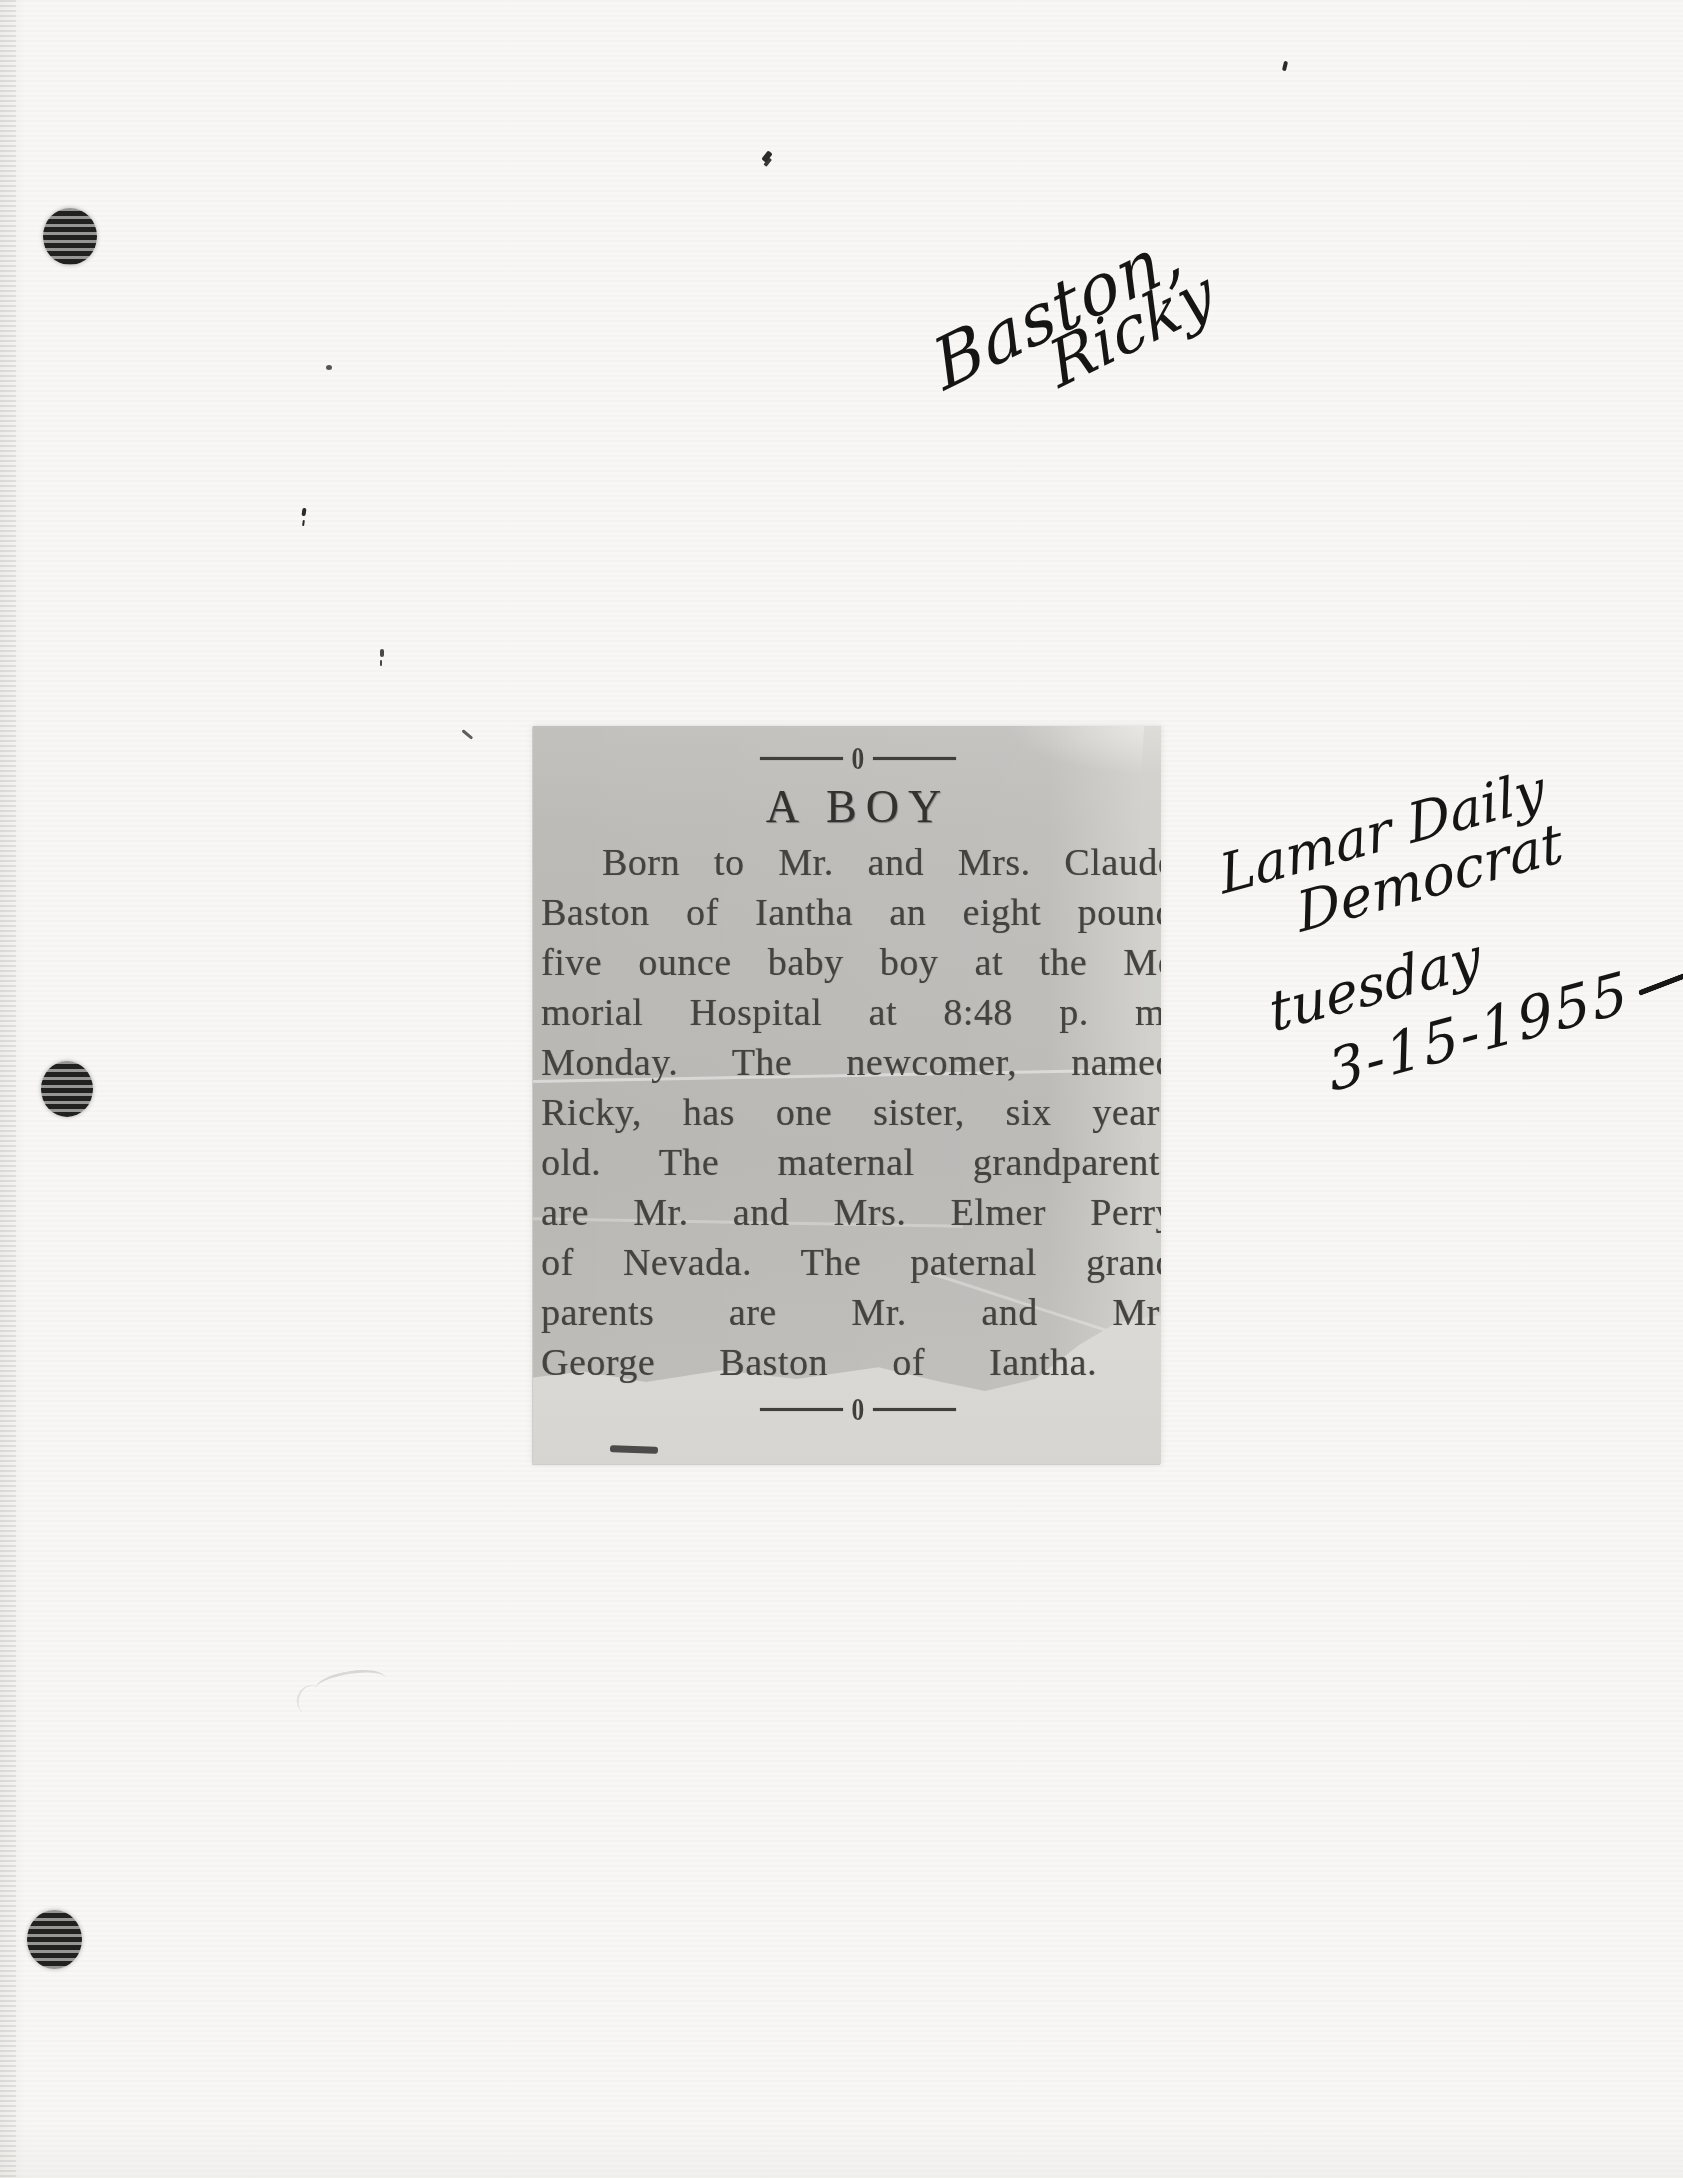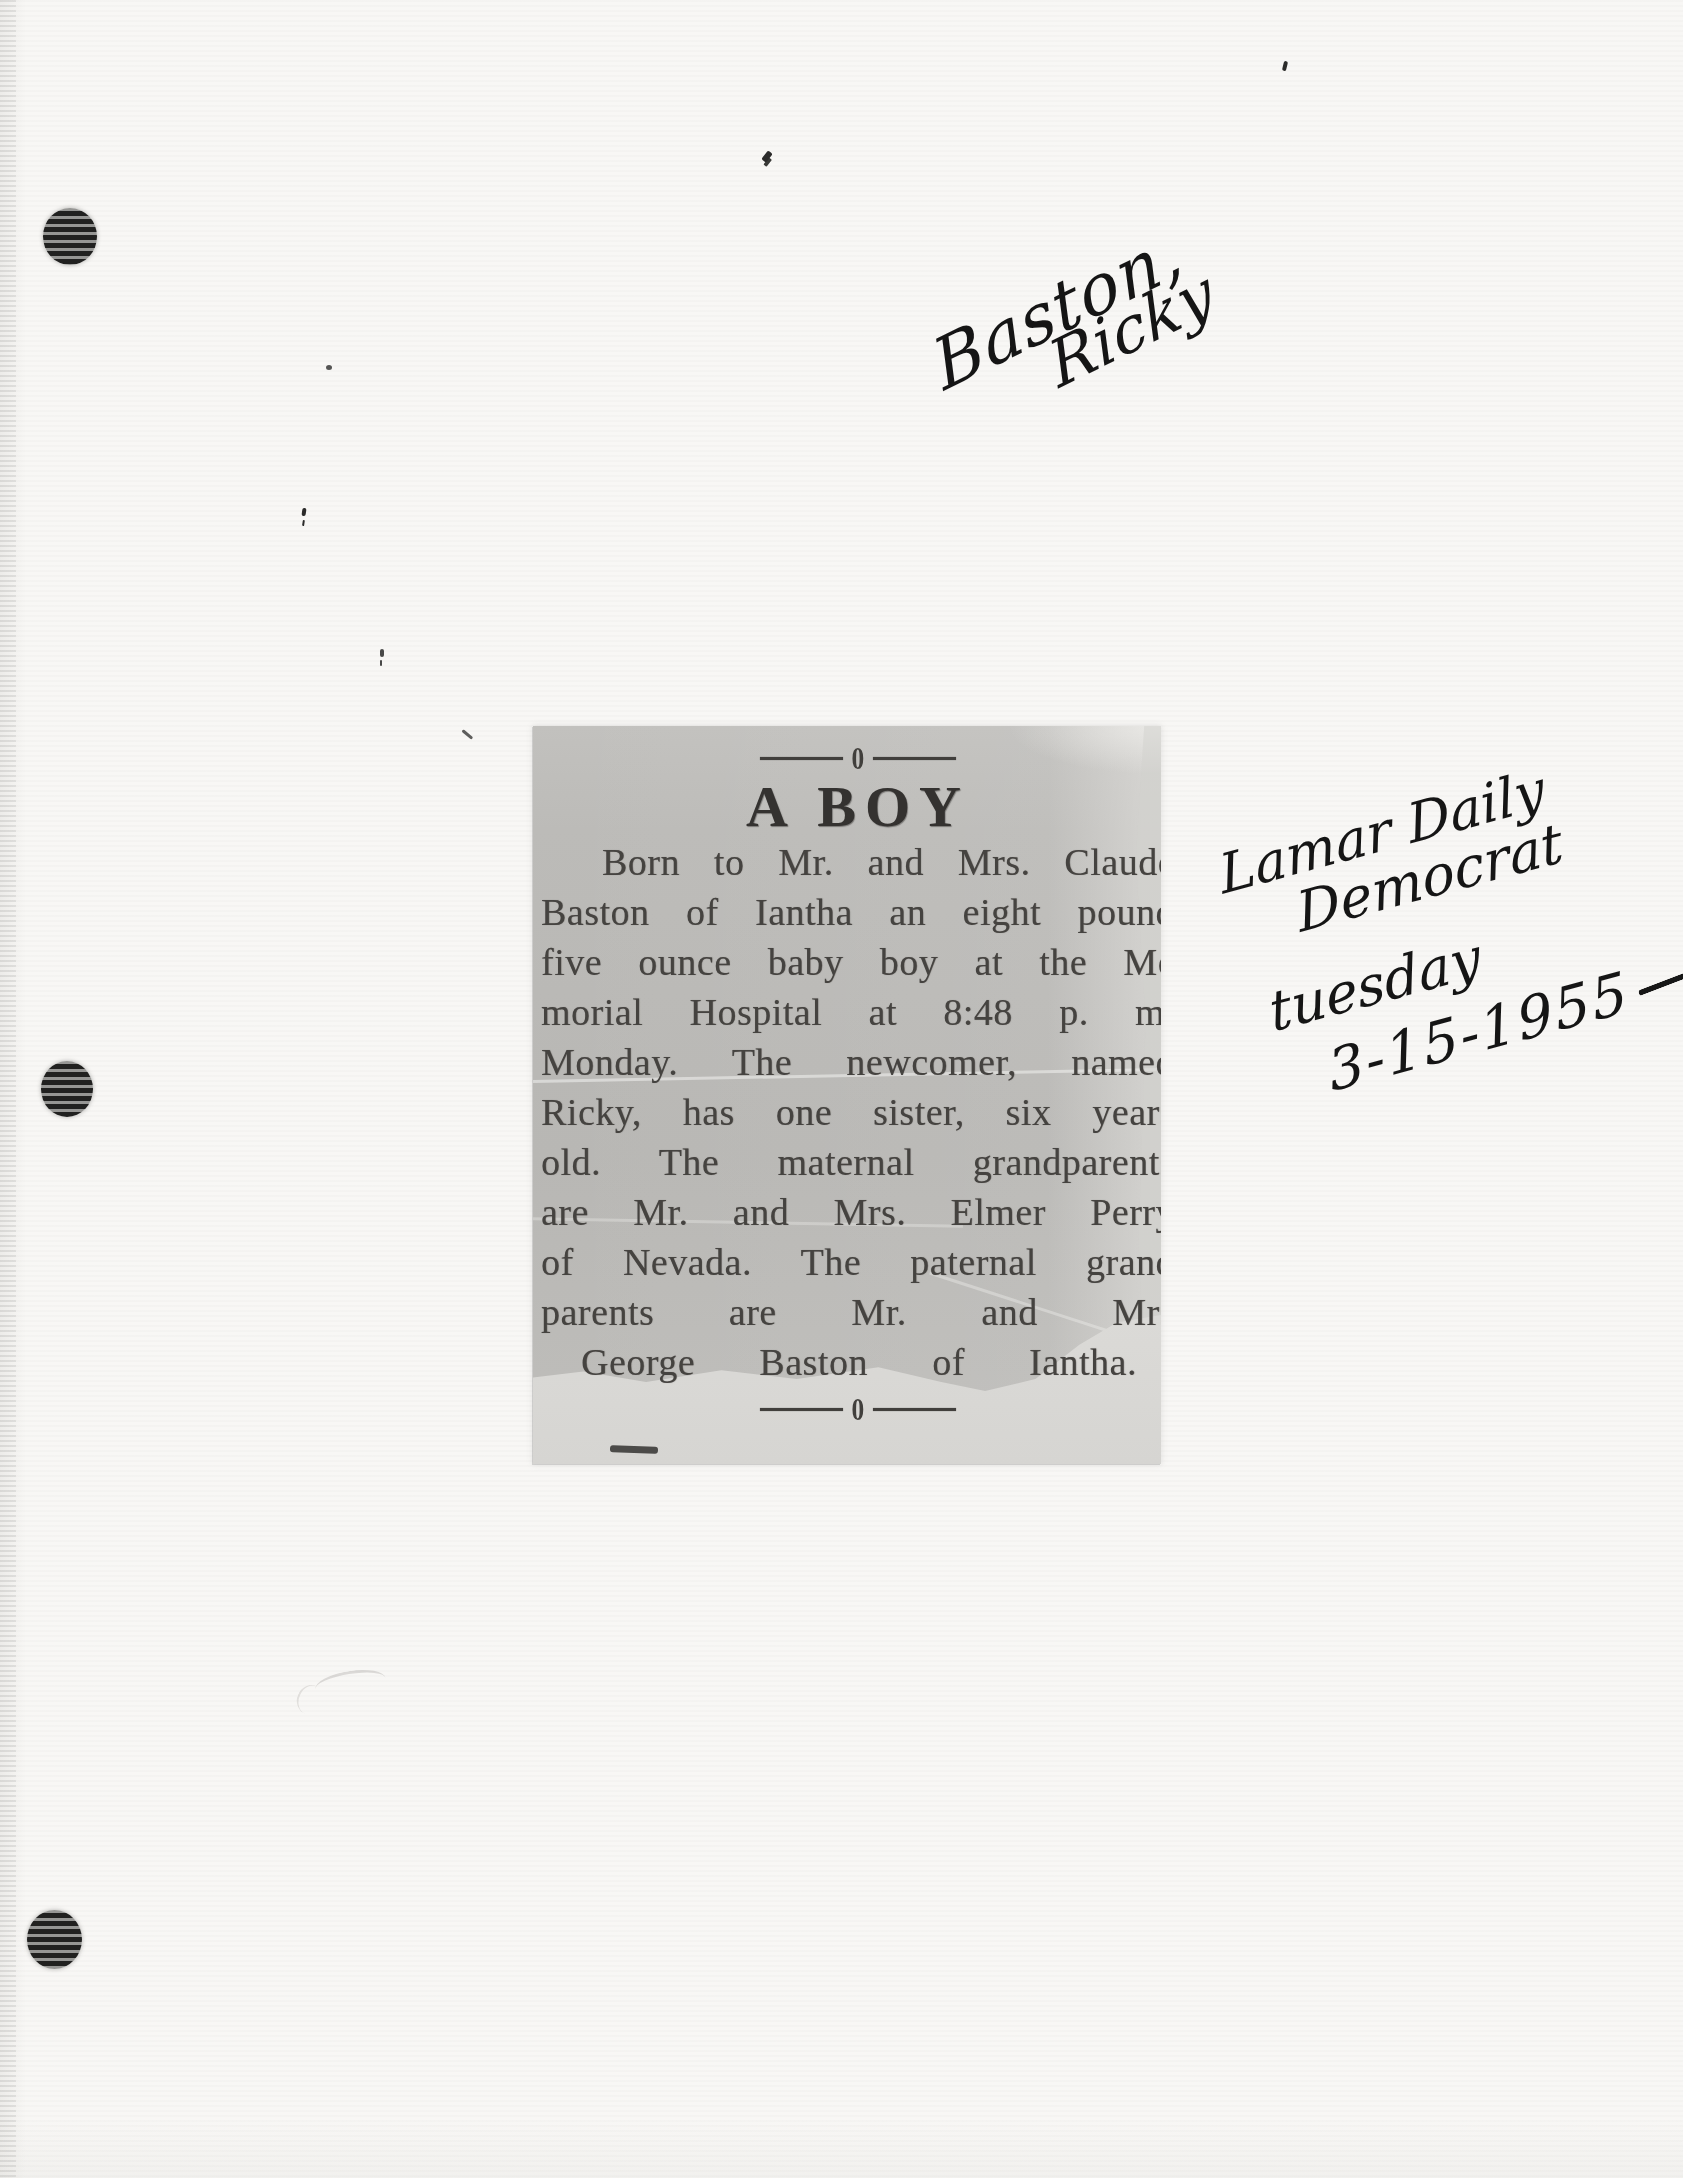--- a/index.html
+++ b/index.html
@@ -73,28 +73,28 @@
   .crease { position:absolute; background:rgba(242,242,240,0.55); height:3px; }
   .c1 { left:0; top:348px; width:100%; transform:rotate(-1.1deg); }
   .c2 { left:-10px; top:495px; width:70%; transform:rotate(1deg); opacity:.6; }
   .c3 { left:62%; top:594px; width:50%; transform:rotate(18deg); opacity:.7; }
 
   .clip-text { position:absolute; left:8px; top:14px; width:634px; }
   .divider { display:flex; align-items:center; justify-content:center; gap:7px; height:36px; }
   .divider .bar { width:83px; height:3px; background:#413f3c; box-shadow:0 0 1px #413f3c; }
   .divider .o { font-size:31px; font-weight:bold; color:#413f3c; line-height:1;
     display:inline-block; transform:scaleX(0.82); }
-  .heading { text-align:center; font-size:58px; font-weight:bold; letter-spacing:9px;
+  .heading { text-align:center; font-size:46px; font-weight:normal; letter-spacing:9px;
     color:#343230; height:61px; line-height:61px;
     text-shadow: 0.8px 0.8px 1px rgba(52,50,48,0.5); }
   .bl { font-size:38px; line-height:50px; height:50px; color:#454340;
     text-align:justify; text-align-last:justify; letter-spacing:0.5px;
     text-shadow: 0.4px 0.4px 0.8px rgba(72,68,64,0.55); overflow:hidden; }
   .bl.indent { padding-left:61px; }
-  .bl.last { width:556px;margin-left:40px; }
+  .bl.last { width:556px; }
   .divider-bottom { position:absolute; left:8px; top:665px; width:634px; }
   .bottom-mark { position:absolute; left:77px; top:720px; width:48px; height:7px;
     background:#4c4b49; border-radius:3px; transform:rotate(2deg); }
 
   
   .spk { position:absolute; background:#2b2b2a; }
   .spk1 { left:764px; top:151px; width:6px; height:11px; border-radius:2px;
     transform:rotate(38deg); box-shadow:4px 4px 0 -1px #3a3a38; }
   .spk2 { left:326px; top:365px; width:6px; height:5px; border-radius:50%; opacity:.8; }
   .spk3 { left:302px; top:508px; width:4px; height:8px; border-radius:2px;

